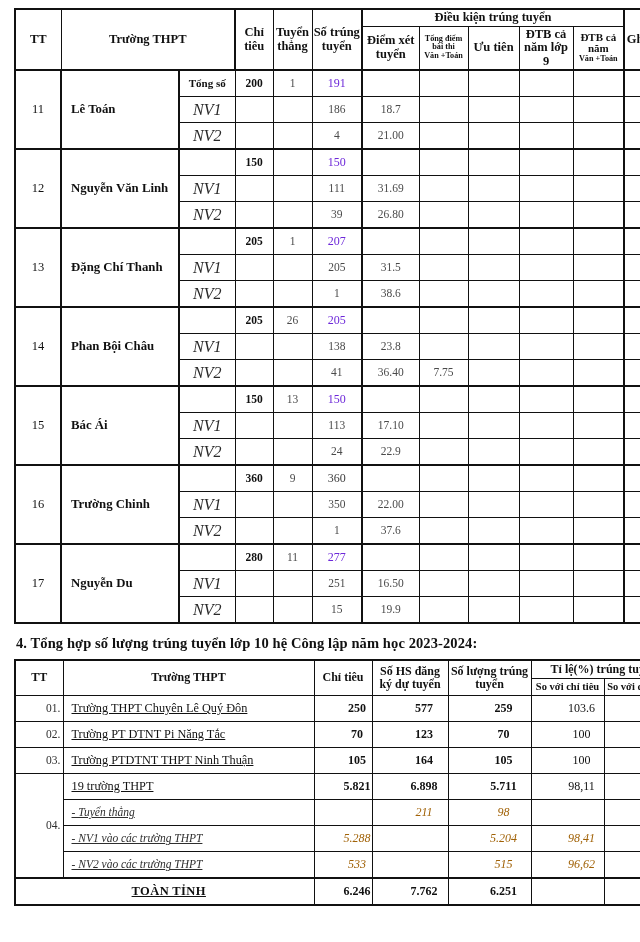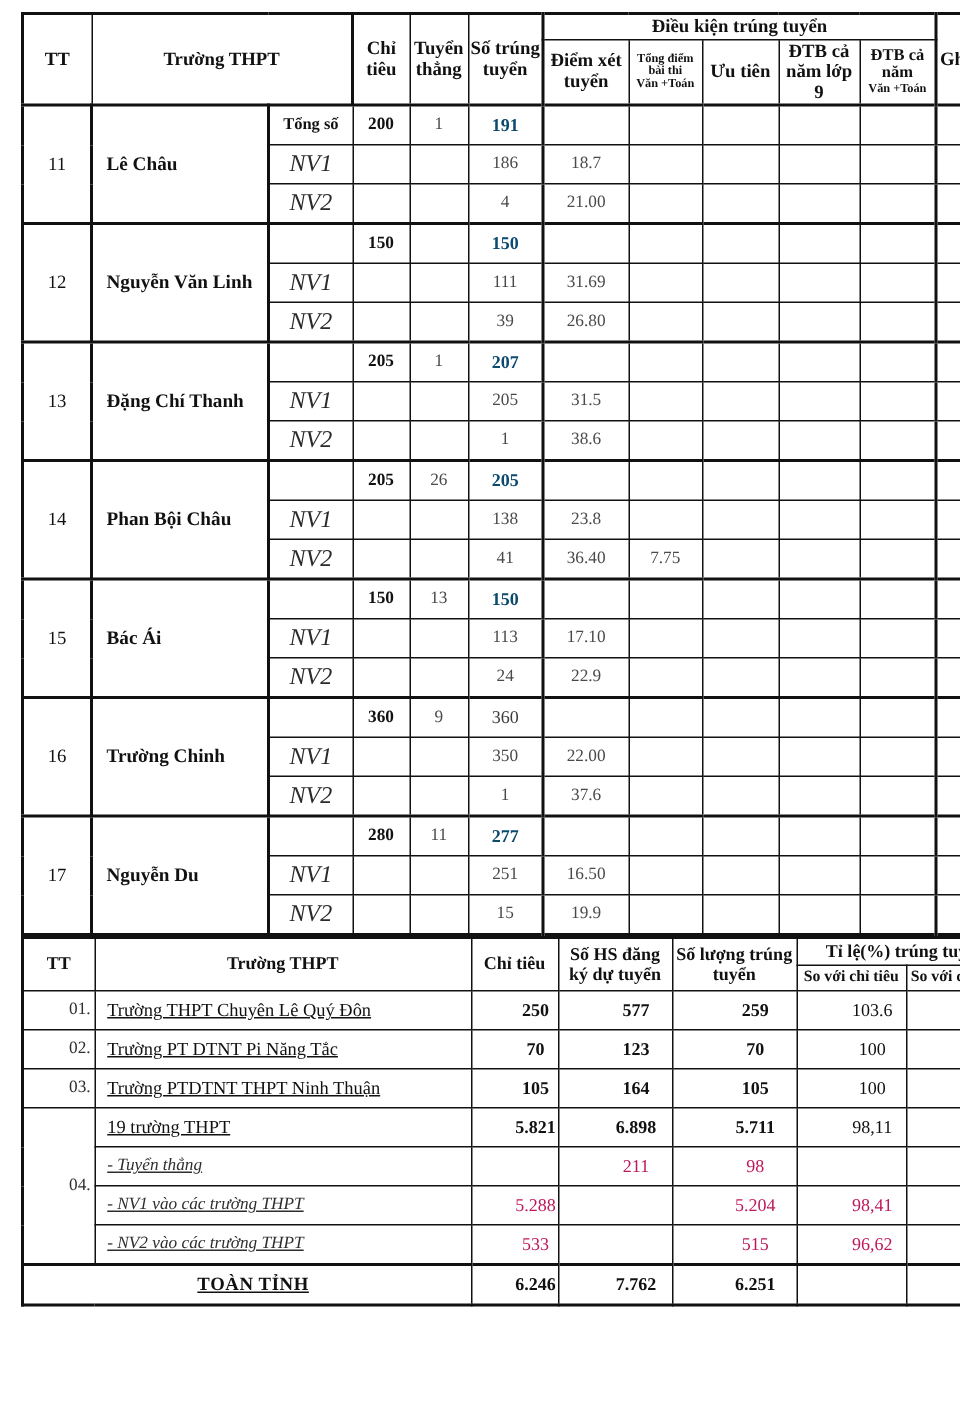--- a/index.html
+++ b/index.html
@@ -82,22 +82,22 @@
     color: #111;
   }
   .tbl1 .num {
     color: #4a4a4a;
   }
   .tbl1 .num.b {
     font-weight: bold;
     color: #111;
   }
   .tbl1 .num.sum {
-    font-weight: bold;
-    color: #0c4a6e;
+    font-weight: normal;
+    color: #6d28d9;
     font-size: 12px;
   }
   .tbl1 .num.sum.plain {
     font-weight: normal;
     color: #3c3c3c;
   }
   
   .tbl1 tr.sub td {
     border-top-color: #9a9a9a;
   }
@@ -147,21 +147,22 @@
   }
   .tbl2 .name.ital {
     font-style: italic;
     font-size: 11.5px;
     color: #2e2e2e;
   }
   .tbl2 .b {
     font-weight: bold;
   }
   .tbl2 .ital {
-    color: #be185d;
+    font-style: italic;
+    color: #a16207;
   }
   .tbl2 .total td {
     font-weight: bold;
     border-top: 2px solid #111111;
   }
   .tbl2 .total .name {
     text-align: center;
     letter-spacing: 0.4px;
     font-size: 12.5px;
     margin-top: 21px;
@@ -207,21 +208,21 @@
         <th>ĐTB cả năm lớp 9</th>
         <th class="small">
           <span style="font-size:11px">ĐTB cả năm</span><br>
           <span>Văn +Toán</span>
         </th>
       </tr>
     </thead>
     <tbody id="tbl1-body">
         <tr class="grpstart">
           <td class="tt" rowspan="3">11</td>
-          <td class="school" rowspan="3">Lê Châu</td>
+          <td class="school" rowspan="3">Lê Toán</td>
           <td class="grouplbl tong">Tổng số</td>
           <td class="num b">200</td>
           <td class="num">1</td>
           <td class="num hardright sum">191</td>
           <td class="num"></td>
           <td class="num"></td>
           <td class="num"></td>
           <td class="num"></td>
           <td class="num"></td>
           <td class="num hardleft"></td>
@@ -474,20 +475,21 @@
           <td class="num">19.9</td>
           <td class="num"></td>
           <td class="num"></td>
           <td class="num"></td>
           <td class="num"></td>
           <td class="num hardleft"></td>
         </tr>
       </tbody>
   </table>
 
+  <div class="heading">4. Tổng hợp số lượng trúng tuyển lớp 10 hệ Công lập năm học 2023-2024:</div>
 
   <table class="tbl2">
     <colgroup>
       <col style="width:48px">
       <col style="width:251px">
       <col style="width:58px">
       <col style="width:76px">
       <col style="width:83px">
       <col style="width:73px">
       <col style="width:73px">

